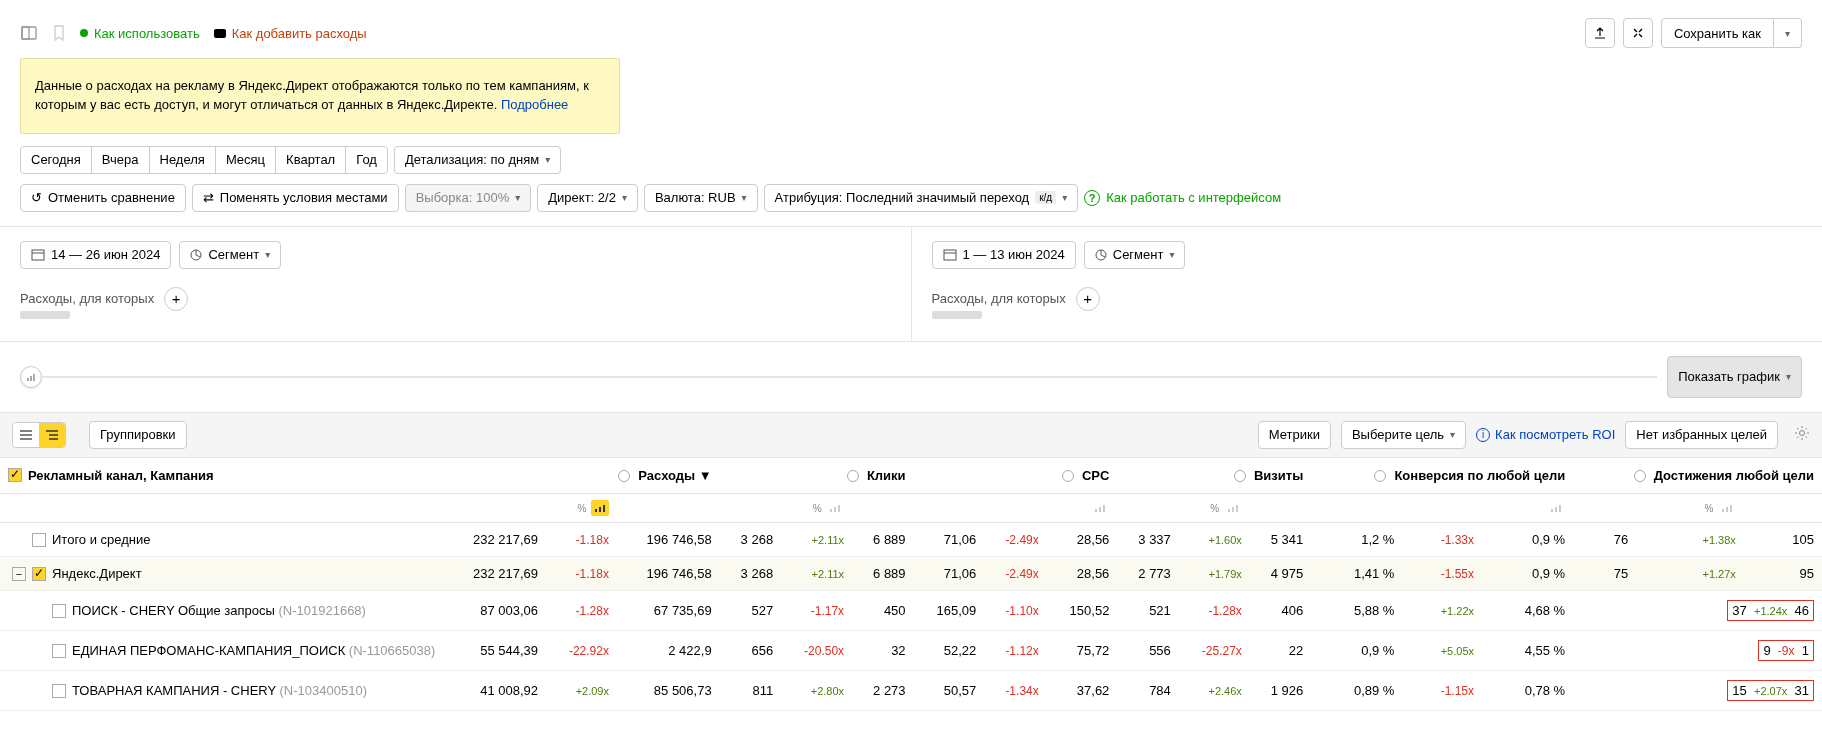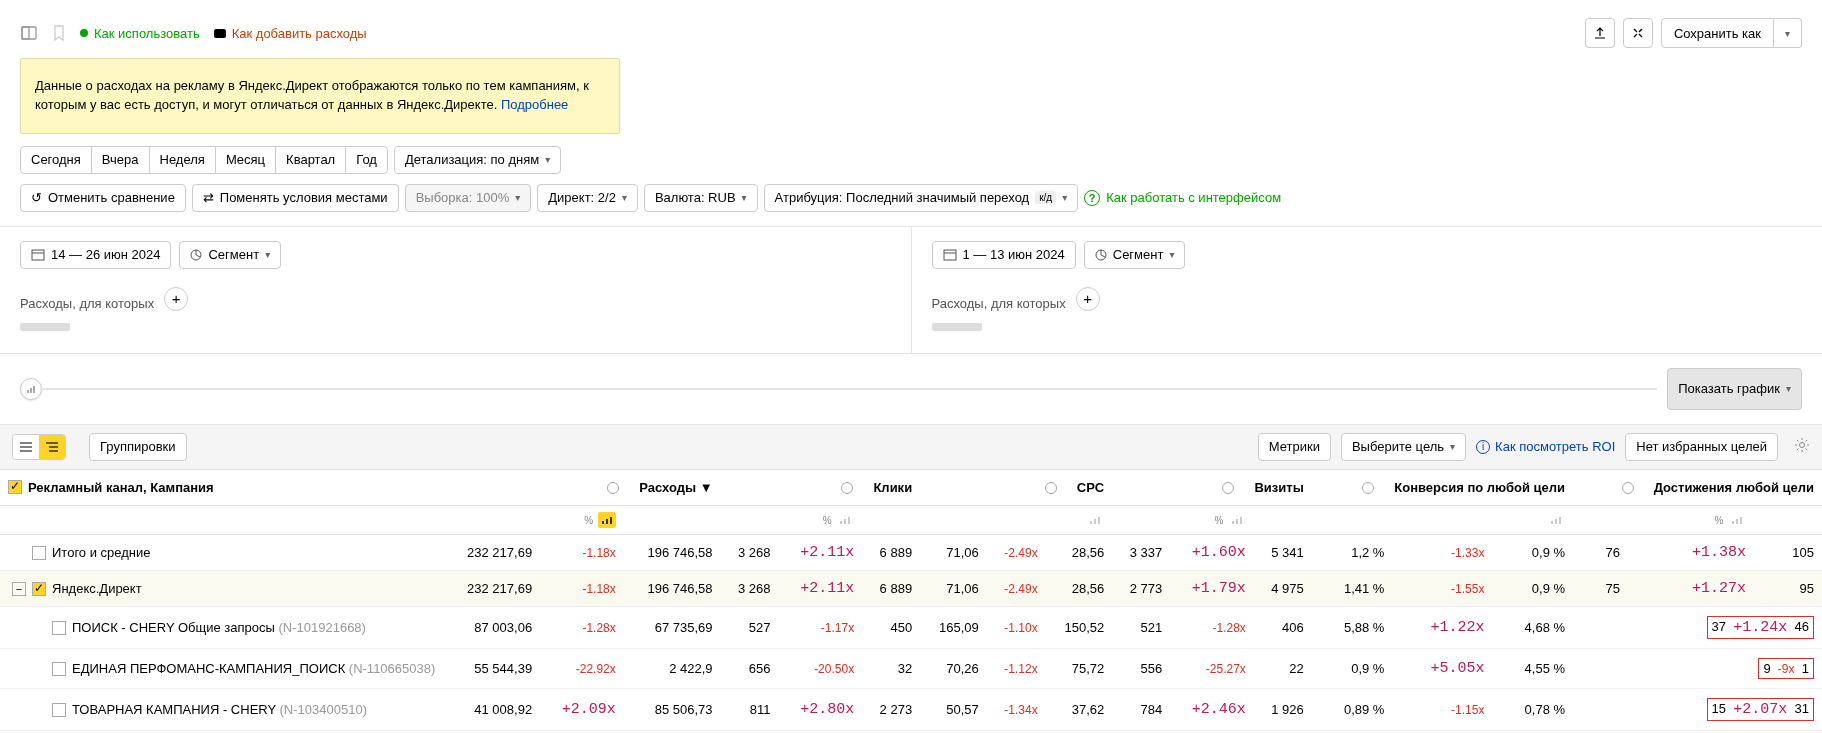--- a/index.html
+++ b/index.html
@@ -32,21 +32,21 @@
 .fbtn { height: 28px; padding: 0 10px; border: 1px solid #ccc; background: #fff; cursor: pointer; font-size: 13px; border-radius: 4px; display: flex; align-items: center; gap: 6px; }
 .fbtn.disabled { background: #f5f5f5; color: #888; }
 .badge-kd { font-size: 10px; background: #eee; padding: 1px 4px; border-radius: 3px; }
 .help-circle { width: 16px; height: 16px; border-radius: 50%; border: 1px solid #07a300; display: flex; align-items: center; justify-content: center; color: #07a300; font-size: 11px; font-weight: bold; }
 .green-link { color: #07a300; }
 
 .compare-row { display: flex; border-top: 1px solid #e5e5e5; border-bottom: 1px solid #e5e5e5; }
 .compare-col { flex: 1; padding: 14px 20px 22px; }
 .compare-col:first-child { border-right: 1px solid #e5e5e5; }
 .compare-top { display: flex; gap: 8px; margin-bottom: 18px; }
-.expense-row { display: flex; align-items: flex-end; gap: 10px; margin-bottom: 12px; }
+.expense-row { display: flex; align-items: center; gap: 10px; margin-bottom: 0; }
 .expense-label { font-size: 13px; color: #555; }
 .plus-btn { width: 24px; height: 24px; border-radius: 50%; border: 1px solid #ccc; display: flex; align-items: center; justify-content: center; cursor: pointer; background: #fff; font-size: 15px; }
 .gray-block { width: 50px; height: 8px; background: #ddd; border-radius: 2px; }
 
 .slider-row { padding: 14px 20px; display: flex; align-items: center; border-bottom: 1px solid #e5e5e5; }
 .slider-handle { width: 22px; height: 22px; border-radius: 50%; background: #fff; border: 1px solid #ccc; display: flex; align-items: center; justify-content: center; color: #aaa; font-size: 11px; box-shadow: 0 1px 2px rgba(0,0,0,0.1); }
 .slider-track { flex: 1; height: 2px; background: #e5e5e5; margin-left: -2px; margin-right: 10px; }
 .show-graph { height: 42px; padding: 0 10px; border: 1px solid #ccc; background: #e5e5e5; cursor: pointer; font-size: 13px; border-radius: 4px; display: flex; align-items: center; gap: 6px; }
 
 .toolbar2 { display: flex; align-items: center; padding: 8px 12px; background: #f5f5f5; border-bottom: 1px solid #e5e5e5; }
@@ -57,38 +57,38 @@
 .tb-right { margin-left: auto; display: flex; align-items: center; gap: 10px; }
 .blue-link { color: #04b; cursor: pointer; display: flex; align-items: center; gap: 5px; }
 .info-circle { width: 14px; height: 14px; border-radius: 50%; border: 1px solid #04b; display: inline-flex; align-items: center; justify-content: center; font-size: 10px; color: #04b; }
 .gear-icon { color: #888; cursor: pointer; margin-left: 6px; }
 
 .table-wrap { overflow-x: auto; }
 table { border-collapse: collapse; width: 100%; font-size: 13px; }
 th { font-weight: 400; text-align: right; padding: 10px 8px; border-bottom: 1px solid #e5e5e5; vertical-align: top; white-space: nowrap; }
 th.left { text-align: left; }
 th .sub { font-weight: 700; }
-.th-col { display: flex; justify-content: flex-end; align-items: flex-start; gap: 20px; }
+.th-col { display: flex; justify-content: flex-end; align-items: flex-start; gap: 8px; }
 .th-radio { width: 12px; height: 12px; border-radius: 50%; border: 1px solid #aaa; display: inline-block; flex-shrink: 0; margin-top: 2px; }
 .th-sort { font-weight: bold; }
 
 .subhead-row td { text-align: right; padding: 6px 8px; border-bottom: 1px solid #e5e5e5; }
 .mini-icon { width: 18px; height: 16px; display: inline-flex; align-items: center; justify-content: center; font-size: 10px; color: #888; }
 .mini-icon.active { background: #fed42b; color: #000; border-radius: 2px; }
 
 tbody tr td { padding: 9px 8px; border-bottom: 1px solid #f0f0f0; text-align: right; white-space: nowrap; }
 tbody tr td.left { text-align: left; }
 tbody tr.highlight { background: #fafaf0; }
 .tree-cell { display: flex; align-items: center; gap: 6px; }
 .expand-box { width: 14px; height: 14px; border: 1px solid #aaa; display: flex; align-items: center; justify-content: center; font-size: 11px; cursor: pointer; }
 .cb { width: 14px; height: 14px; border: 1px solid #aaa; display: inline-block; cursor: pointer; }
 .cb.checked { background: #fed42b; position: relative; }
 .cb.checked::after { content: "✓"; position: absolute; left: 1px; top: -2px; font-size: 12px; }
 .id-gray { color: #999; }
-.delta-pos { color: #be185d; font-size: 15px; font-family: Liberation Mono, monospace; }
+.delta-pos { color: #4d7c0f; font-size: 11px; }
 .delta-neg { color: #d93025; font-size: 12px; }
 .boxed { border: 1px solid #d93025; padding: 2px 4px; display: inline-block; }
 .row-pad0 .tree-cell { padding-left: 24px; }
 .row-pad1 .tree-cell { padding-left: 4px; }
 .row-pad2 .tree-cell { padding-left: 44px; }
 .chev { font-size: 10px; color: #666; }
 </style>
 </head>
 <body>
 
@@ -472,21 +472,21 @@
               <span class="cb "></span>
               <span>ЕДИНАЯ ПЕРФОМАНС-КАМПАНИЯ_ПОИСК <span class="id-gray">(N-110665038)</span></span>
             </div>
           </td>
     <td>55 544,39</td>
           <td><span class="delta-neg">-22.92x</span></td>
           <td>2 422,9</td>
     <td>656</td>
           <td><span class="delta-neg">-20.50x</span></td>
           <td>32</td>
-    <td>70,26</td>
+    <td>52,22</td>
           <td><span class="delta-neg">-1.12x</span></td>
           <td>75,72</td>
     <td>556</td>
           <td><span class="delta-neg">-25.27x</span></td>
           <td>22</td>
     <td>0,9 %</td>
           <td><span class="delta-pos">+5.05x</span></td>
           <td>4,55 %</td>
     <td colspan="3" style="text-align:right;"><span class="boxed">9&nbsp;&nbsp;<span class="delta-neg">-9x</span>&nbsp;&nbsp;1</span></td>
   </tr>

